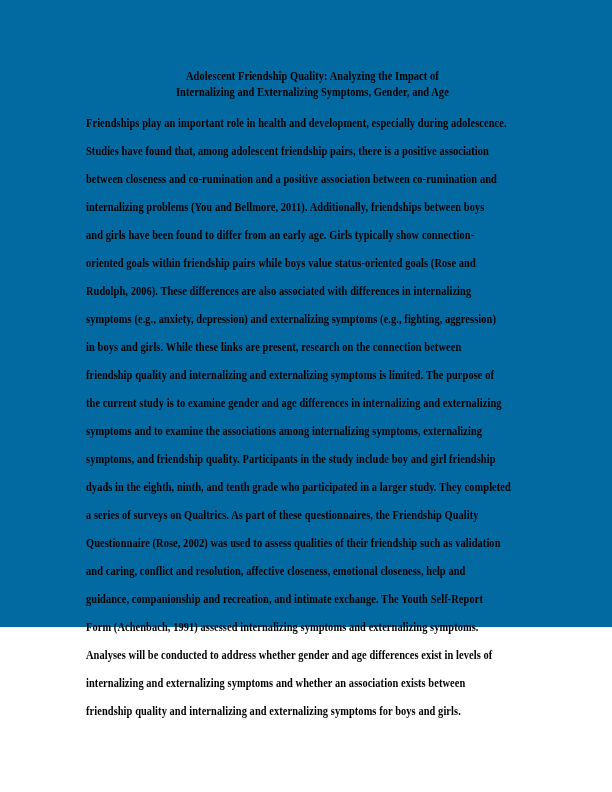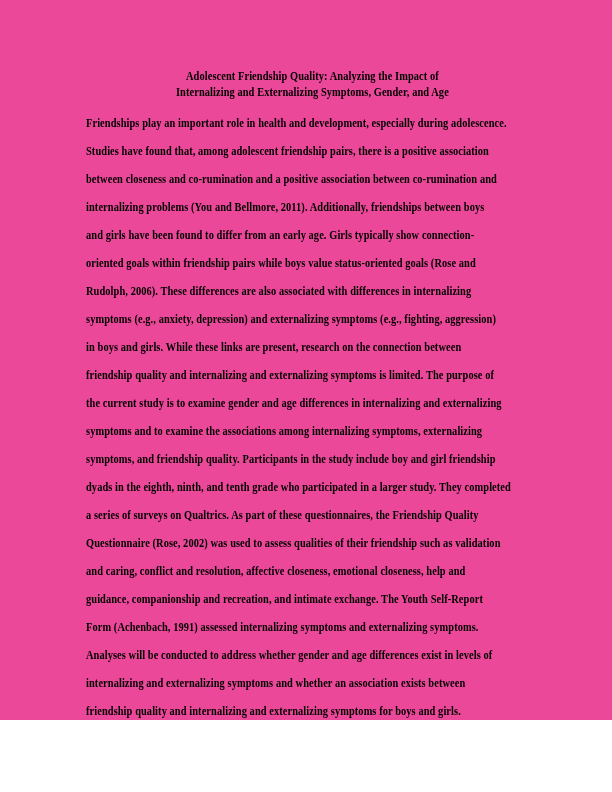--- a/index.html
+++ b/index.html
@@ -10,22 +10,22 @@
       width: 612px;
       height: 792px;
       font-family: "Liberation Serif", "DejaVu Serif", serif;
       font-weight: bold;
       color: #000000;
       overflow: hidden;
     }
     .page {
       position: relative;
       width: 612px;
-      height: 720px;
-      background: #ec4899;
+      height: 627px;
+      background: #0369a1;
     }
     
     .content {
       position: absolute;
       left: 86px;
       top: 68px;
       width: 566px;
       transform: scaleX(0.8);
       transform-origin: top left;
     }

